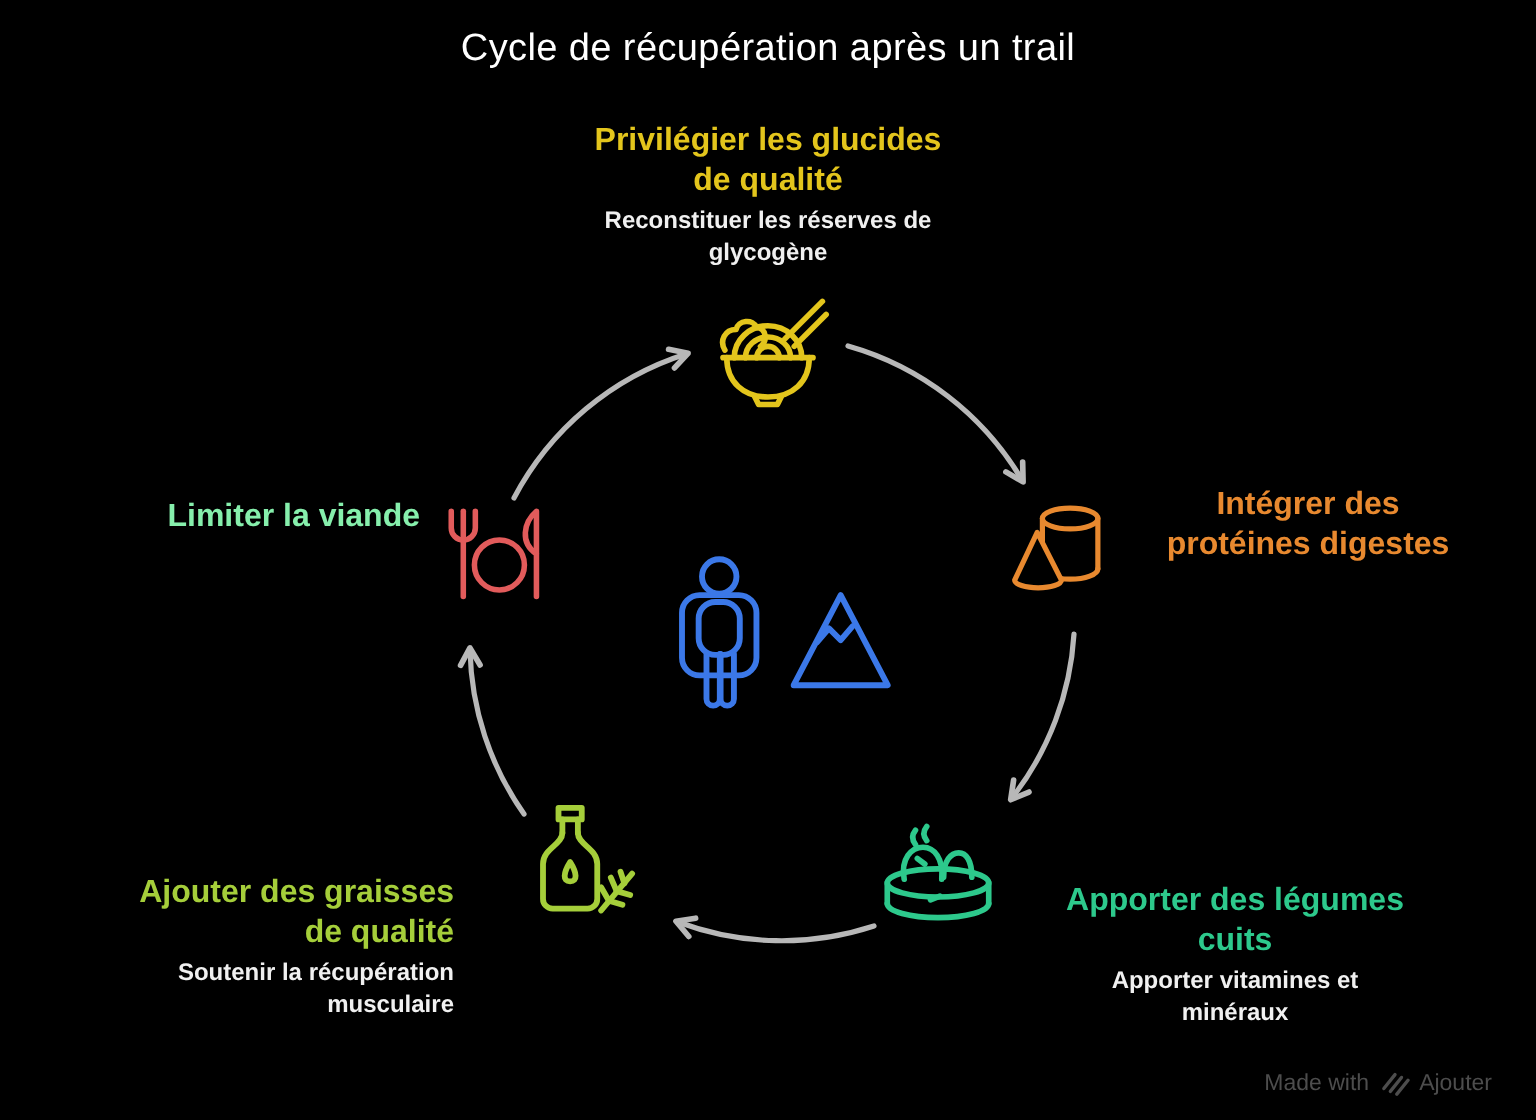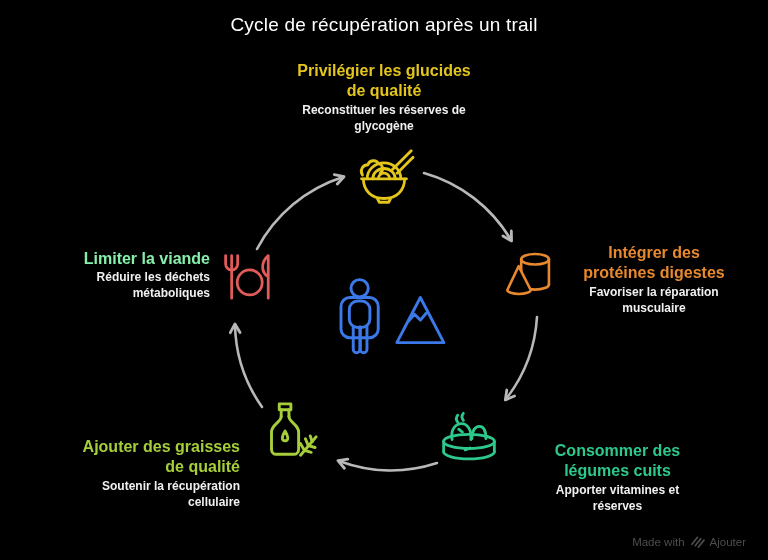--- a/index.html
+++ b/index.html
@@ -73,79 +73,77 @@
         <ellipse cx="37" cy="13" rx="16" ry="6"></ellipse>
         <path d="M21 13 V42"></path>
         <path d="M53 13 V42"></path>
         <path d="M21 42 A16 6 0 0 0 53 42"></path>
         <path d="M18 21 L5 48.5 A13.5 4.5 0 0 0 32 48.5 Z" fill="#000"></path>
       </g>
     </svg>
   </div>
   <div class="node-text ta-l" style="left:579px;top:243px;width:150px;">
     <div class="node-title c-orange">Intégrer des protéines digestes</div>
-    <div class="node-sub">Favoriser la réparation musculaire</div>
   </div>
 
   <div class="icon" style="left:438px;top:403px;">
     <svg width="62" height="60" viewBox="0 0 66 62">
       <g class="stk" stroke="#2dc98c">
         <path d="M21 12 c-2 2.5 -2 5 0 7.5"></path>
         <path d="M27 10 c-2 2.5 -2 5 0 7.5"></path>
         <path d="M15 38 C13 27 19 21 25 21 C31 21 36 27 35 38"></path>
         <path d="M22 27 l4 3"></path>
         <path d="M36 37 C36 28 40 24 44 24 C48 24 51 28 51 37"></path>
         <ellipse cx="33" cy="40" rx="27" ry="7.5"></ellipse>
         <path d="M6 40 V51"></path>
         <path d="M60 40 V51"></path>
         <path d="M6 51 A27 7.5 0 0 0 60 51"></path>
         <path d="M29 49 l5 -2"></path>
       </g>
     </svg>
   </div>
   <div class="node-text ta-l" style="left:530px;top:441px;width:175px;">
-    <div class="node-title c-green">Consommer des légumes cuits</div>
-    <div class="node-sub">Apporter vitamines et réserves</div>
+    <div class="node-title c-green">Apporter des légumes cuits</div>
+    <div class="node-sub">Apporter vitamines et minéraux</div>
   </div>
 
   <div class="icon" style="left:256px;top:399px;">
     <svg width="62" height="66" viewBox="0 0 64 66">
       <g class="stk" stroke="#a5ce3a">
         <path d="M24 4 H36 V10 H24 Z"></path>
         <path d="M26 10 V17"></path>
         <path d="M34 10 V17"></path>
         <path d="M26 17 C26 23 16 25 16 33 V51 A5 5 0 0 0 21 56 H39 A5 5 0 0 0 44 51 V33 C44 25 34 23 34 17"></path>
         <path d="M30 32 C26.5 37.5 26 42 30 42 C34 42 33.5 37.5 30 32 Z"></path>
         <path d="M46 57 L62 38"></path>
         <path d="M50 52 L46 45"></path>
         <path d="M50 52 L57 54"></path>
         <path d="M54 47 L51 40"></path>
         <path d="M54 47 L61 49"></path>
         <path d="M58 43 L56 37"></path>
       </g>
     </svg>
   </div>
-  <div class="node-text ta-r" style="left:65px;top:437px;width:175px;">
+  <div class="node-text ta-r" style="left:52px;top:437px;width:175px;">
     <div class="node-title c-lime">Ajouter des graisses de qualité</div>
-    <div class="node-sub">Soutenir la récupération cellulaire</div>
+    <div class="node-sub">Soutenir la récupération musculaire</div>
   </div>
 
   <div class="icon" style="left:221px;top:249px;">
     <svg width="50" height="54" viewBox="0 0 54 56">
       <g class="stk" stroke="#e25b5b">
         <path d="M5 6 V15 A6.5 6.5 0 0 0 18 15 V6"></path>
         <path d="M11.5 6 V52"></path>
         <circle cx="31" cy="35" r="13.5"></circle>
         <path d="M51 52 L51 6 C44 12 42 23 51 29"></path>
       </g>
     </svg>
   </div>
   <div class="node-text ta-r" style="left:75px;top:249px;width:135px;">
     <div class="node-title c-red">Limiter la viande</div>
-    <div class="node-sub">Réduire les déchets métaboliques</div>
   </div>
 
   <div class="icon" style="left:328px;top:276px;">
     <svg width="122" height="96" viewBox="0 0 124 98">
       <g class="stk" stroke="#3b78e8" stroke-width="3.4">
         <rect x="13" y="22" width="38" height="41" rx="9"></rect>
         <circle cx="32" cy="12.5" r="8.8"></circle>
         <rect x="21.5" y="25.5" width="21" height="27" rx="8.5"></rect>
         <path d="M25.5 52 V75 A3.4 3.4 0 0 0 32.3 75 V52"></path>
         <path d="M32.7 52 V75 A3.4 3.4 0 0 0 39.5 75 V52"></path>

